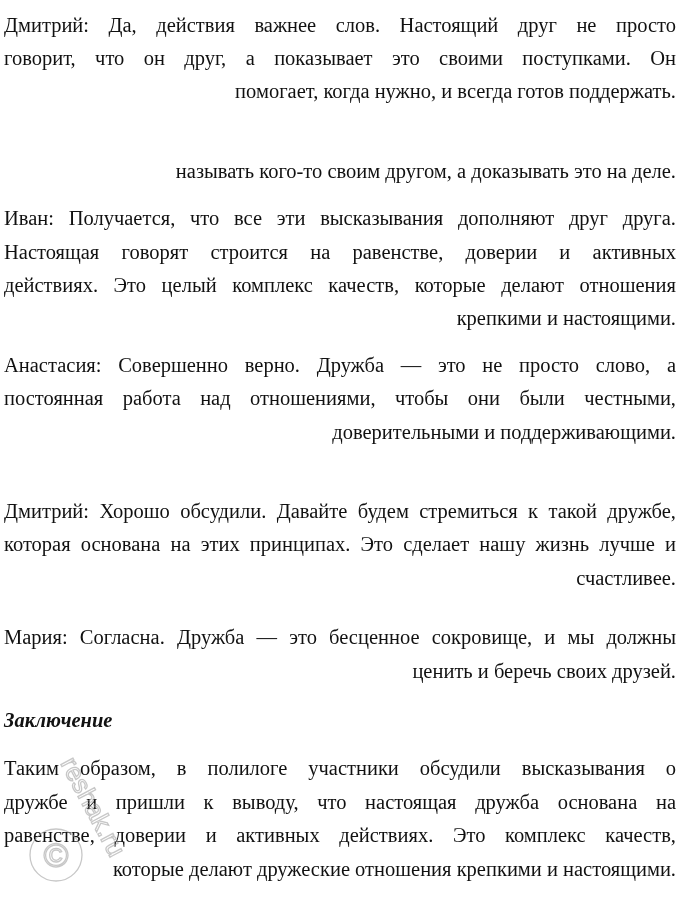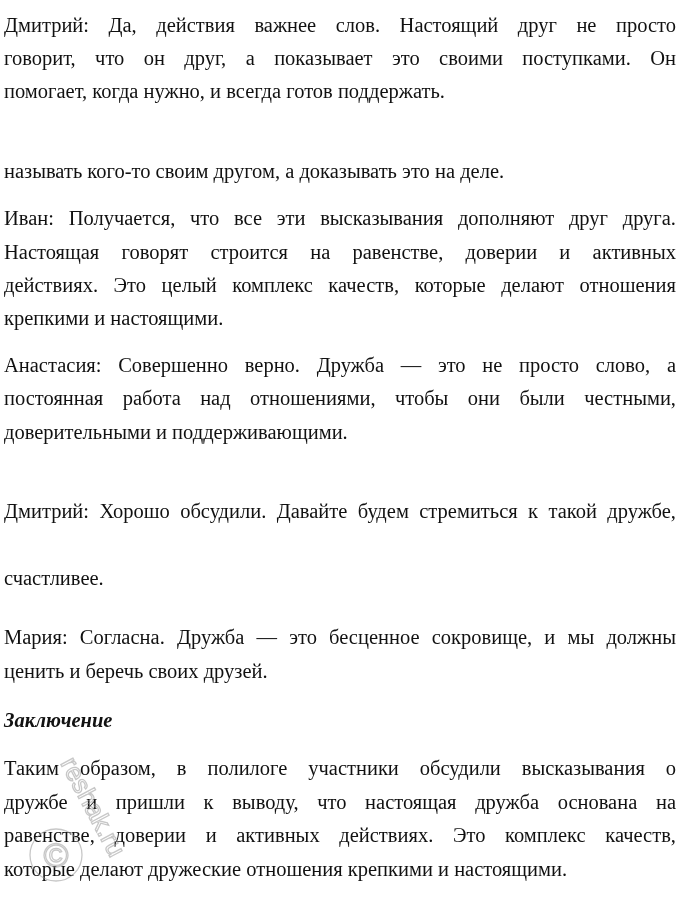--- a/index.html
+++ b/index.html
@@ -8,21 +8,21 @@
       font-family: "Liberation Serif", "DejaVu Serif", serif;
       color: #111111;
     }
     .page { position: absolute; left: 0; top: 0; width: 680px; height: 794px; }
     .line {
       position: absolute; left: 4px; width: 672px;
       font-size: 20.5px; line-height: 24px; height: 24px;
       white-space: nowrap; overflow: visible;
     }
     .line.justify { text-align: justify; text-align-last: justify; }
-    .line.left { text-align: left; }
+    .line.left { text-align: right; }
     .heading {
       position: absolute; left: 4px; font-size: 20.5px; line-height: 24px;
       font-weight: bold; font-style: italic;
     }
     .watermark {
       position: absolute; left: 22px; top: 755px; width: 120px; height: 140px;
       pointer-events: none; opacity: 0.55;
     }
   </style>
 </head>
@@ -39,20 +39,21 @@
   <div class="line justify" style="top:206px">Иван: Получается, что все эти высказывания дополняют друг друга.</div>
   <div class="line justify" style="top:240px">Настоящая говорят строится на равенстве, доверии и активных</div>
   <div class="line justify" style="top:273px">действиях. Это целый комплекс качеств, которые делают отношения</div>
   <div class="line left" style="top:306px">крепкими и настоящими.</div>
 
   <div class="line justify" style="top:353px">Анастасия: Совершенно верно. Дружба — это не просто слово, а</div>
   <div class="line justify" style="top:386px">постоянная работа над отношениями, чтобы они были честными,</div>
   <div class="line left" style="top:420px">доверительными и поддерживающими.</div>
 
   <div class="line justify" style="top:499px">Дмитрий: Хорошо обсудили. Давайте будем стремиться к такой дружбе,</div>
+  <div class="line justify" style="top:532px">которая основана на этих принципах. Это сделает нашу жизнь лучше и</div>
   <div class="line left" style="top:566px">счастливее.</div>
 
   <div class="line justify" style="top:625px">Мария: Согласна. Дружба — это бесценное сокровище, и мы должны</div>
   <div class="line left" style="top:659px">ценить и беречь своих друзей.</div>
 
   <div class="heading" style="top:708px">Заключение</div>
   <div class="line justify" style="top:756px">Таким образом, в полилоге участники обсудили высказывания о</div>
   <div class="line justify" style="top:790px">дружбе и пришли к выводу, что настоящая дружба основана на</div>
   <div class="line justify" style="top:823px">равенстве, доверии и активных действиях. Это комплекс качеств,</div>
   <div class="line left" style="top:857px">которые делают дружеские отношения крепкими и настоящими.</div>

